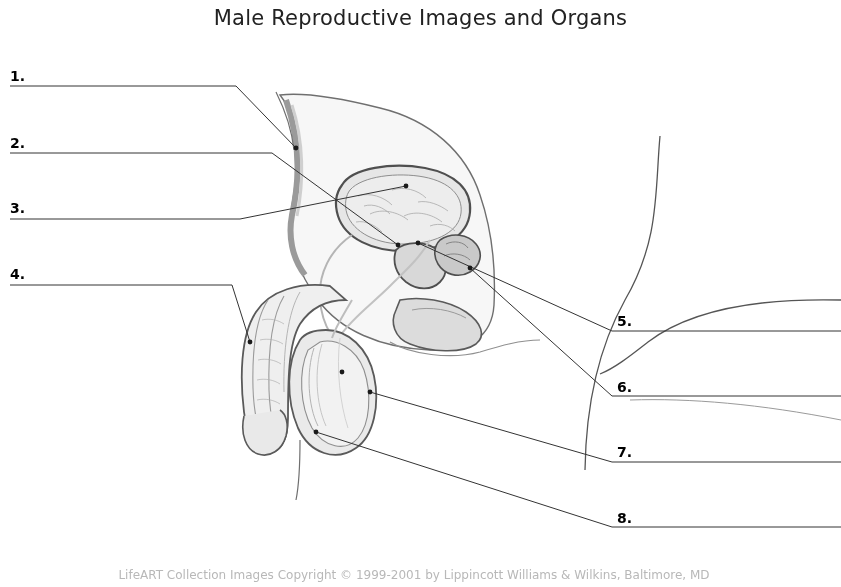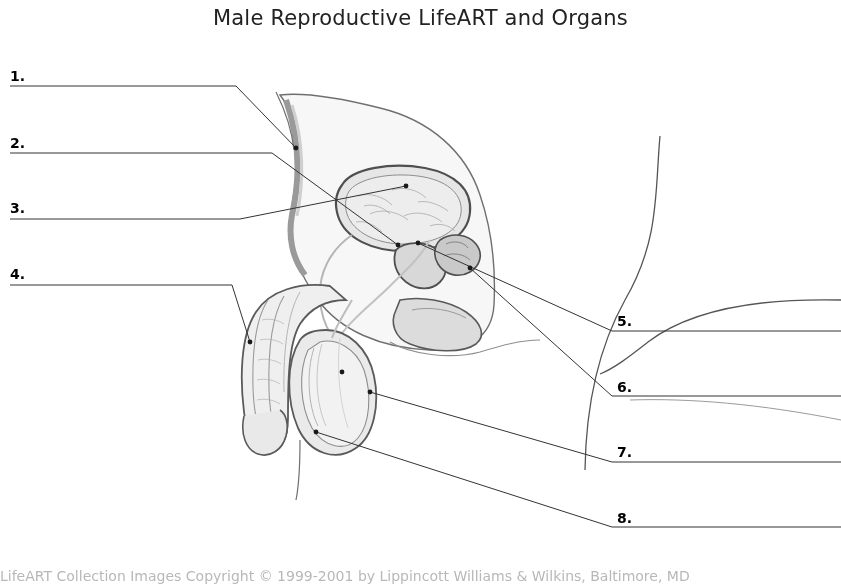--- a/index.html
+++ b/index.html
@@ -31,21 +31,22 @@
     font-size: 14px;
     font-weight: bold;
     color: #000000;
     font-family: "DejaVu Sans", sans-serif;
   }
   #credit {
     position: absolute;
     left: 0;
     top: 568px;
     width: 828px;
-    font-size: 14px;
+    text-align: center;
+    font-size: 12px;
     color: #b8b8b8;
     font-family: "DejaVu Sans", sans-serif;
   }
   #art {
     position: absolute;
     left: 0;
     top: 0;
     width: 841px;
     height: 587px;
   }
@@ -56,21 +57,21 @@
     width: 841px;
     height: 587px;
     pointer-events: none;
   }
 </style>
 </head>
 <body>
 
 <div id="page">
 
-  <div id="title">Male Reproductive LifeART and Organs</div>
+  <div id="title">Male Reproductive Images and Organs</div>
 
   <svg id="art" viewBox="0 0 841 587">
     <g>
 
       <path d="M660 136 C 655 190, 660 240, 625 300 C 600 345, 586 400, 585 470" fill="none" stroke="#555" stroke-width="1.3"></path>
       <path d="M841 300 C 760 298, 690 310, 648 342 C 630 356, 615 368, 600 374" fill="none" stroke="#555" stroke-width="1.3"></path>
       <path d="M841 420 C 760 404, 690 398, 630 400" fill="none" stroke="#9a9a9a" stroke-width="1"></path>
 
       <path d="M280 95 C 300 120, 300 160, 292 205 C 286 245, 300 275, 318 300
                C 340 330, 380 348, 430 350 C 470 352, 492 336, 494 305

